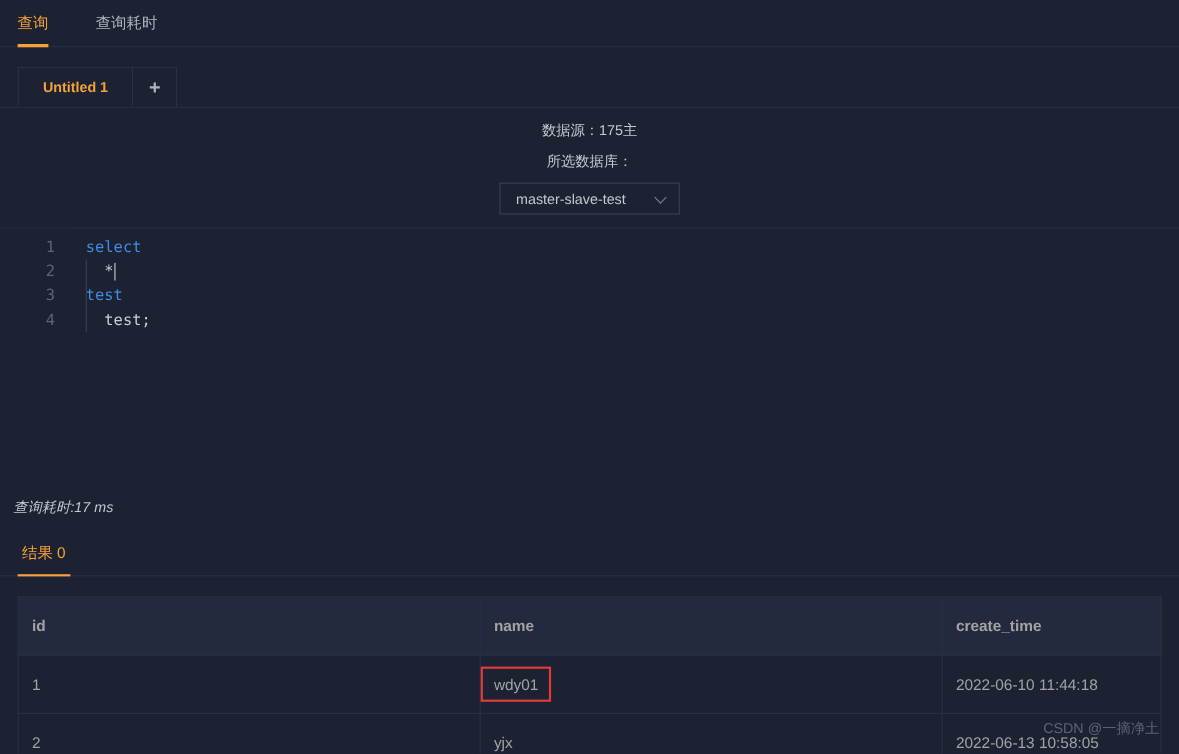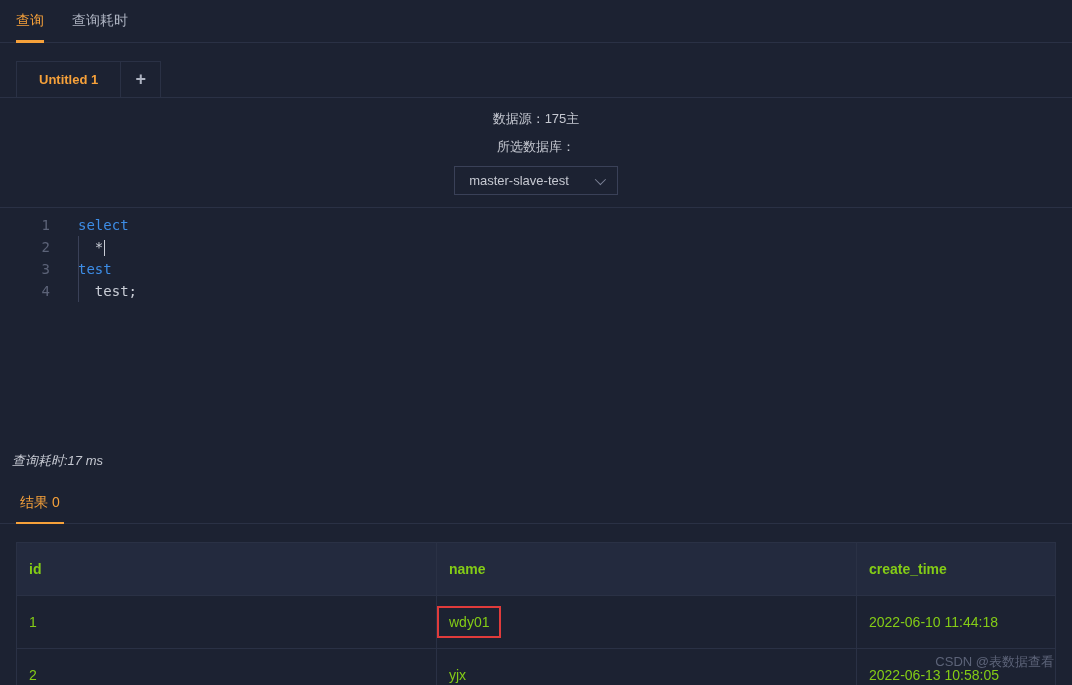--- a/index.html
+++ b/index.html
@@ -8,21 +8,21 @@
     height: 685px;
     background: #1c2232;
     color: #c5c8d1;
     font-family: Arial, "Microsoft YaHei", sans-serif;
     font-size: 14px;
     overflow: hidden;
   }
   .top-tabs {
     display: flex;
     padding: 12px 16px 0 16px;
-    gap: 28px;
+    gap: 43px;
     border-bottom: 1px solid #2a3145;
   }
   .top-tab {
     padding-bottom: 10px;
     cursor: pointer;
     color: #aeb4c2;
   }
   .top-tab.active {
     color: #f6a13a;
     border-bottom: 3px solid #f6a13a;
@@ -142,21 +142,21 @@
   table {
     width: 100%;
     border-collapse: collapse;
     border: 1px solid #2a3145;
   }
   th, td {
     text-align: left;
     padding: 18px 12px;
     border: 1px solid #2a3145;
     font-weight: normal;
-    color: #84cc16;
+    color: #a3a3a3;
   }
   th {
     background: #232a3e;
     font-weight: bold;
   }
   .col-id { width: 420px; }
   .col-name { width: 420px; }
   .highlight-cell {
     display: inline-block;
     border: 2px solid #e03b3b;
@@ -235,13 +235,13 @@
       </tr>
       <tr>
         <td>2</td>
         <td>yjx</td>
         <td>2022-06-13 10:58:05</td>
       </tr>
     </tbody>
   </table>
 </div>
 
-<div class="watermark">CSDN @表数据查看</div>
+<div class="watermark">CSDN @一摘净土</div>
 
 </body></html>

